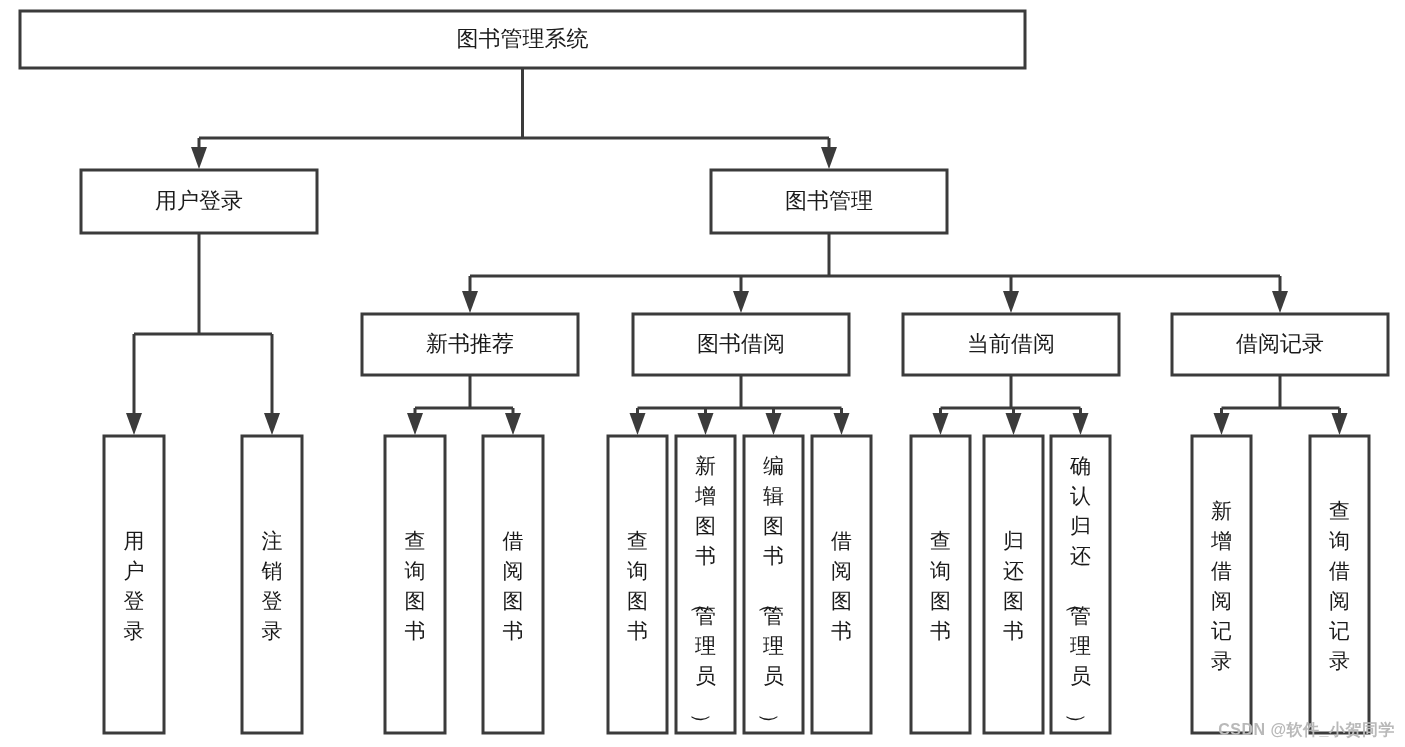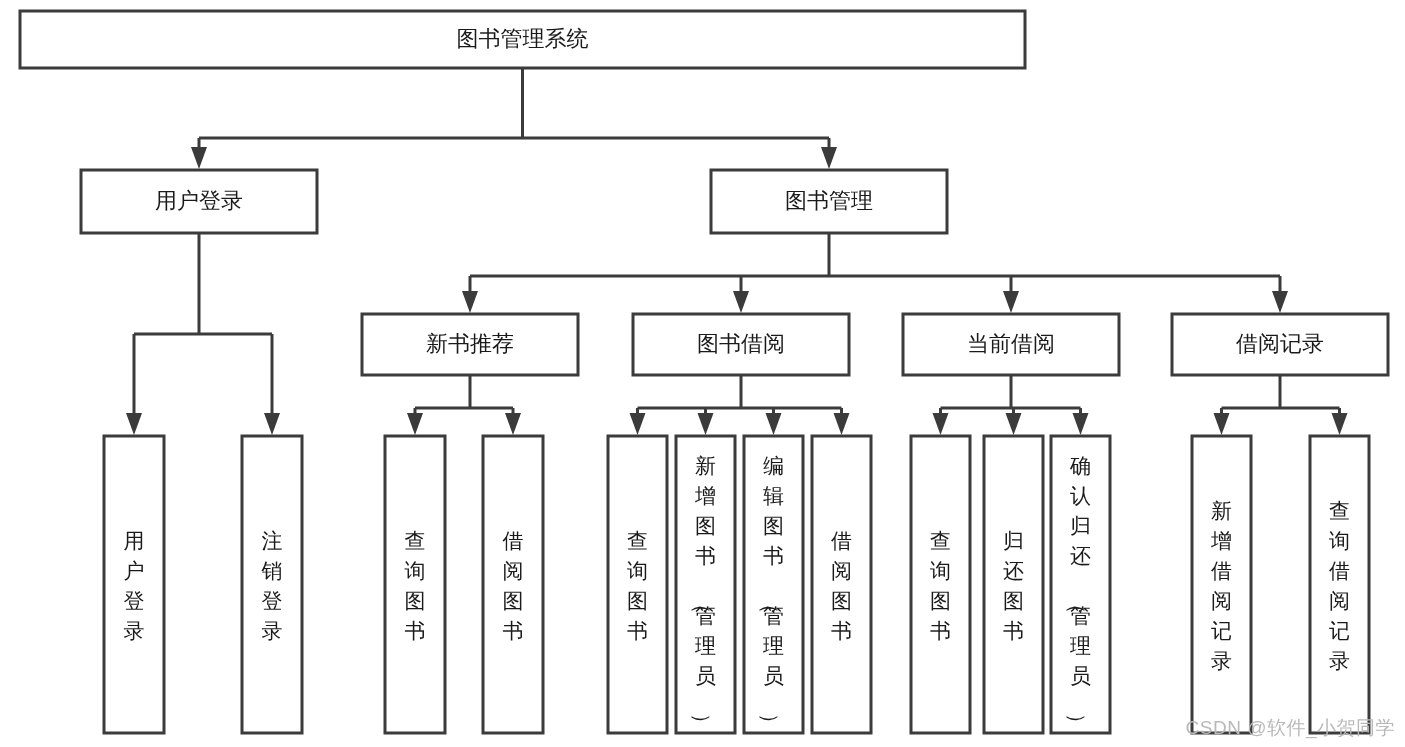--- a/index.html
+++ b/index.html
@@ -50,25 +50,26 @@
   }
   .edge-arrow {
     fill: #3b3b3b;
     stroke: none;
   }
   .watermark {
     position: absolute;
     right: 10px;
     bottom: 6px;
     font-family: "Liberation Sans", "DejaVu Sans", sans-serif;
-    font-size: 19px;
+    font-size: 16px;
     color: #b9b9b9;
     letter-spacing: 0.5px;
     white-space: nowrap;
     pointer-events: none;
+    font-weight: bold;
   }
 </style>
 </head>
 <body>
 
 <div id="diagram-root">
   <svg class="diagram" viewBox="0 0 1405 747" xmlns="http://www.w3.org/2000/svg">
     <g id="edges-layer">
         <g>
           <path class="edge-line" d="M 522.5 68 L 522.5 138"></path>

